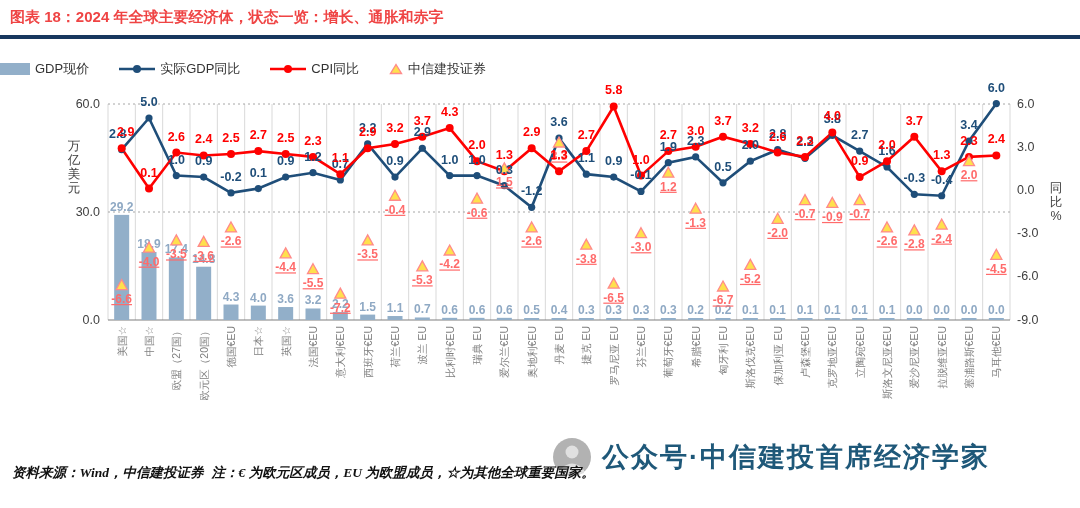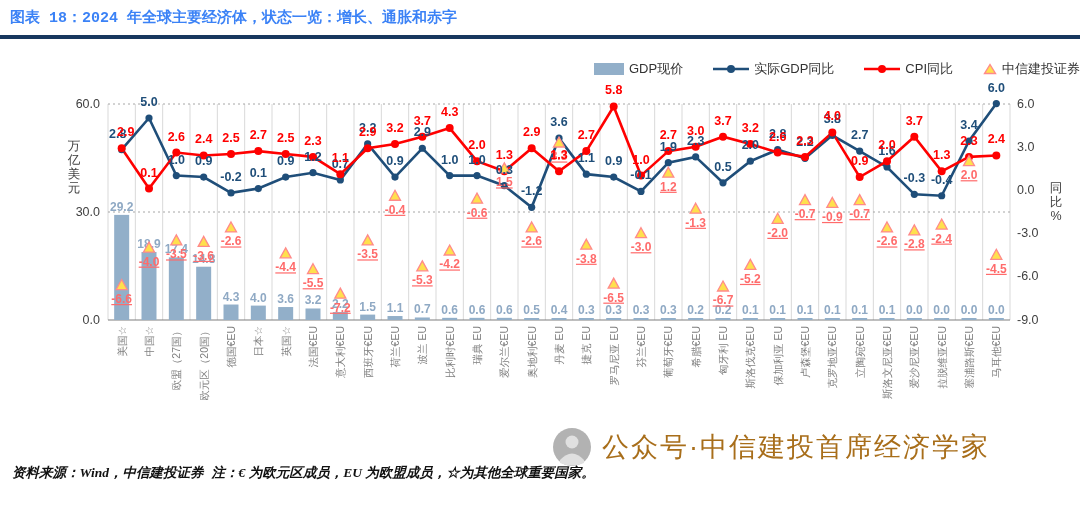--- a/index.html
+++ b/index.html
@@ -1,26 +1,26 @@
 <!DOCTYPE html>
 <html><head>
 <meta charset="utf-8">
 <style>
   html,body{margin:0;padding:0;background:#fff;}
   body{width:1080px;height:508px;position:relative;overflow:hidden;
        font-family:"Liberation Sans","DejaVu Sans",sans-serif;}
-  .title{position:absolute;left:10px;top:8px;font-size:15px;font-weight:bold;color:#3b82f6;font-family:Liberation Mono, monospace;}
+  .title{position:absolute;left:10px;top:8px;font-size:15px;font-weight:bold;color:#ef4444;}
   .title-rule{position:absolute;left:0;top:35px;width:1080px;height:4px;background:#17375E;}
-  .legend{position:absolute;left:0;top:60px;width:1080px;display:flex;justify-content:flex-end;
+  .legend{position:absolute;left:0;top:60px;width:1080px;display:flex;justify-content:flex-start;
           align-items:center;gap:30px;font-size:13px;color:#333;}
   .legend-item{display:flex;align-items:center;gap:5px;}
   .swatch-bar{display:inline-block;width:30px;height:12px;background:#92AFC9;}
   .chart-svg{position:absolute;left:0;top:0;}
-  .watermark{position:absolute;left:552px;top:427px;display:flex;align-items:center;gap:10px;
-             color:#a16207;font-size:27px;font-weight:400;letter-spacing:2px;opacity:.92;white-space:nowrap;}
+  .watermark{position:absolute;left:552px;top:437px;display:flex;align-items:center;gap:10px;
+             color:#0c4a6e;font-size:27px;font-weight:700;letter-spacing:2px;opacity:.92;white-space:nowrap;}
   .wm-circle{flex:0 0 auto;}
   .footer{position:absolute;left:12px;top:464px;font-family:"Liberation Serif","DejaVu Serif",serif;
           font-style:italic;font-weight:bold;font-size:13.5px;color:#111;white-space:nowrap;}
   .footer span{margin-right:8px;}
 </style>
 </head>
 <body>
 
 <div class="title">图表 18：2024 年全球主要经济体，状态一览：增长、通胀和赤字</div>
 <div class="title-rule"></div>

